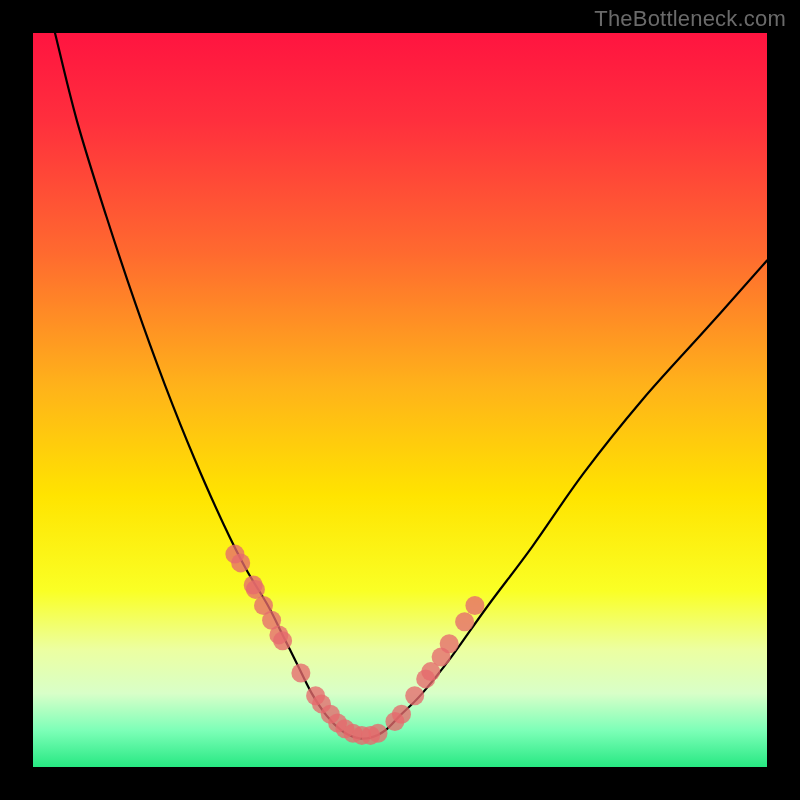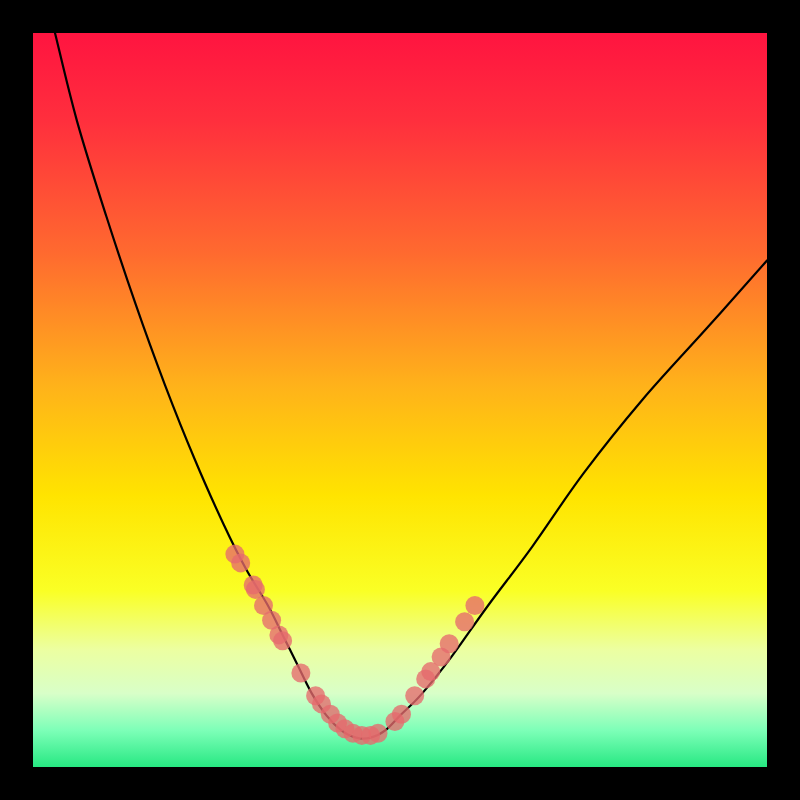--- a/index.html
+++ b/index.html
@@ -95,13 +95,14 @@
           <circle cx="381.7" cy="662.8" r="9.5" fill="#e66a6d" fill-opacity="0.78" stroke="#d84e54" stroke-width="0"></circle>
           <circle cx="392.7" cy="645.9" r="9.5" fill="#e66a6d" fill-opacity="0.78" stroke="#d84e54" stroke-width="0"></circle>
           <circle cx="397.8" cy="638.6" r="9.5" fill="#e66a6d" fill-opacity="0.78" stroke="#d84e54" stroke-width="0"></circle>
           <circle cx="408.1" cy="623.9" r="9.5" fill="#e66a6d" fill-opacity="0.78" stroke="#d84e54" stroke-width="0"></circle>
           <circle cx="416.2" cy="610.7" r="9.5" fill="#e66a6d" fill-opacity="0.78" stroke="#d84e54" stroke-width="0"></circle>
           <circle cx="431.6" cy="588.7" r="9.5" fill="#e66a6d" fill-opacity="0.78" stroke="#d84e54" stroke-width="0"></circle>
           <circle cx="441.9" cy="572.5" r="9.5" fill="#e66a6d" fill-opacity="0.78" stroke="#d84e54" stroke-width="0"></circle>
         </g>
     </svg>
   </div>
+  <div class="watermark">TheBottleneck.com</div>
 </div>
 
 </body></html>

